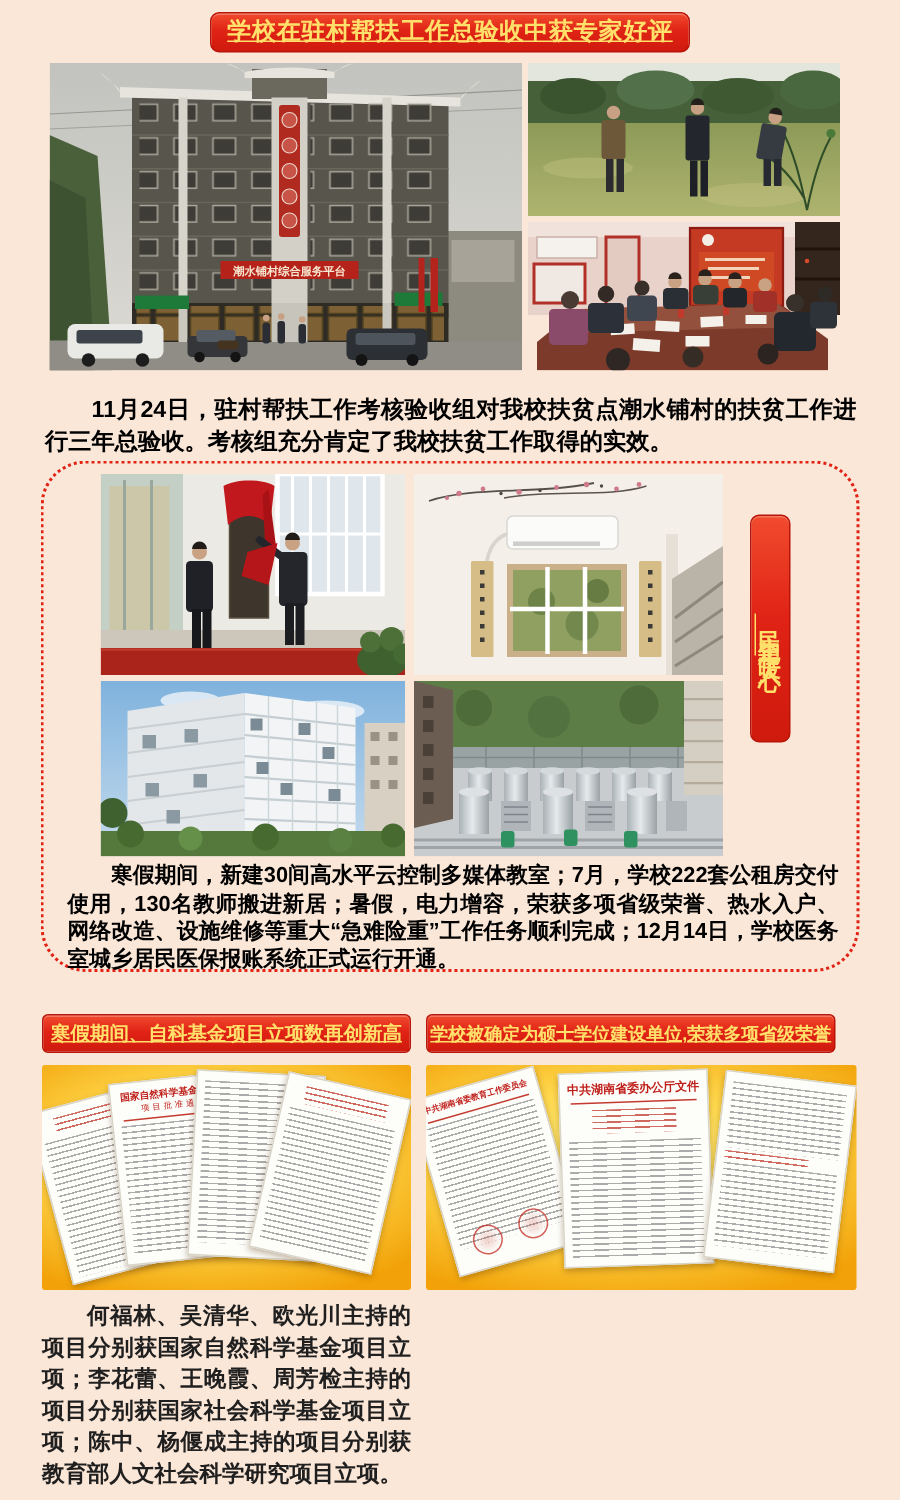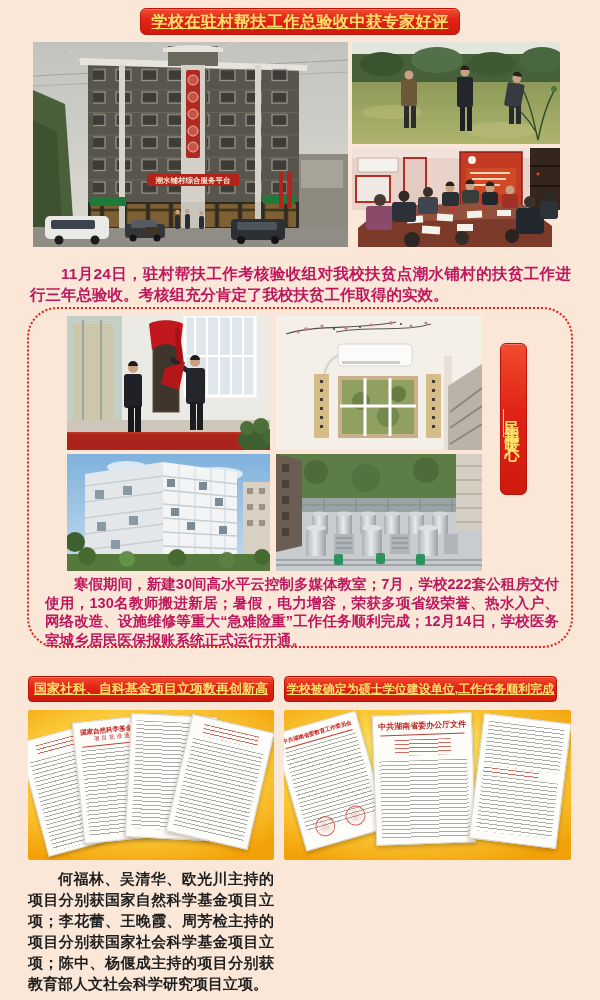--- a/index.html
+++ b/index.html
@@ -12,21 +12,21 @@
   .top-banner{position:absolute;left:140px;top:8px;width:320px;height:27px;line-height:25px;
     font-size:16px;border-radius:6px;letter-spacing:.5px;}
 
   .collage1{position:absolute;left:33px;top:42px;width:527px;height:205px;font-weight:bold;}
   .ph{position:absolute;overflow:hidden;}
   .ph svg{display:block;width:100%;height:100%;}
   .ph-building{left:0;top:0;width:315px;height:205px;}
   .ph-field{left:319px;top:0;width:208px;height:102px;}
   .ph-meeting{left:319px;top:106px;width:208px;height:99px;}
 
-  .para{position:absolute;margin:0;color:#be185d;font-weight:700;text-indent:2em;
+  .para{position:absolute;margin:0;color:#000000;font-weight:700;text-indent:2em;
     text-align:justify;}
   .para1{left:30px;top:263px;width:541px;font-size:15.5px;line-height:21px;}
 
   .dotted-section{position:absolute;left:27px;top:307px;width:546px;height:341px;
     border:2px dotted #e02315;border-radius:30px;box-sizing:border-box;}
   .p-unveil{left:38px;top:7px;width:203px;height:134px;}
   .p-ac{left:247px;top:7px;width:206px;height:134px;}
   .p-apart{left:38px;top:145px;width:203px;height:117px;}
   .p-tanks{left:247px;top:145px;width:206px;height:117px;}
   .v-banner{position:absolute;left:471px;top:34px;width:27px;height:152px;border-radius:6px;
@@ -36,21 +36,21 @@
 
   .col{position:absolute;top:676px;}
   .col-left{left:28px;width:246px;}
   .col-right{left:284px;width:287px;}
   .col-banner{position:relative;height:26px;line-height:24px;border-radius:4px;}
   .col-banner.fb{font-size:13px;}
   .col-banner.hb{font-size:12px;width:273px;}
   .goldbox{position:relative;margin-top:8px;height:150px;overflow:hidden;border-radius:2px;
     background:radial-gradient(ellipse 75% 65% at 45% 42%,#fff385 0%,#ffd94e 48%,#f2a208 100%);}
   .col-para{position:relative;margin:8px 0 0 0;font-size:15px;line-height:21px;color:#1f1f1f;
-    font-weight:700;text-indent:2em;text-align:justify;}
+    font-weight:700;text-indent:2em;text-align:justify;font-family:Liberation Mono, monospace;}
 
   .doc{position:absolute;background:#fdfdfa;border:0.5px solid #d8d4c8;
     box-shadow:0 2px 4px rgba(90,50,0,.35);box-sizing:border-box;padding:6px 5px;}
   .doc-red-title{color:#bf1f1a;font-weight:bold;text-align:center;line-height:1.25;}
   .doc-red-sub{color:#bf1f1a;text-align:center;letter-spacing:2px;}
   .doc-lines{background-image:repeating-linear-gradient(180deg,#ababab 0 1px,transparent 1px 4px);}
   .doc-lines.red{background-image:repeating-linear-gradient(180deg,#d06a60 0 1px,transparent 1px 4px);}
   .doc-divider{height:1px;background:#c33b30;margin:3px 2px;}
   .stamp{position:absolute;width:18px;height:18px;border:1.5px solid rgba(198,42,32,.75);
     border-radius:50%;background:radial-gradient(rgba(198,42,32,.22),rgba(198,42,32,0) 70%);}
@@ -507,21 +507,21 @@
             <rect x="140" y="100" width="9" height="11" rx="2"></rect>
           </g>
       </svg>
     </div>
 
     <div class="banner v-banner">民生工程暖人心</div>
     <p class="para para2">寒假期间，新建30间高水平云控制多媒体教室；7月，学校222套公租房交付使用，130名教师搬进新居；暑假，电力增容，荣获多项省级荣誉、热水入户、网络改造、设施维修等重大“急难险重”工作任务顺利完成；12月14日，学校医务室城乡居民医保报账系统正式运行开通。</p>
   </div>
 
   <div class="col col-left">
-    <div class="banner col-banner fb">国家社科、自科基金项目立项数再创新高</div>
+    <div class="banner col-banner fb">寒假期间、自科基金项目立项数再创新高</div>
     <div class="goldbox">
       <div class="doc" style="left:4px;top:20px;width:84px;height:118px;transform:rotate(-15deg);">
         <div class="doc-lines red" style="height:10px;margin:0 10px;"></div>
         <div class="doc-lines" style="height:92px;margin-top:5px;"></div>
       </div>
       <div class="doc" style="left:50px;top:8px;width:86px;height:122px;transform:rotate(-6deg);z-index:2;">
         <div class="doc-red-title" style="font-size:6.5px;">国家自然科学基金委员会</div>
         <div class="doc-red-sub" style="font-size:5.5px;">项目批准通知</div>
         <div class="doc-divider"></div>
         <div class="doc-lines" style="height:86px;"></div>
@@ -532,21 +532,21 @@
       </div>
       <div class="doc" style="left:150px;top:12px;width:84px;height:120px;transform:rotate(13deg);z-index:4;">
         <div class="doc-lines red" style="height:12px;margin:0 8px;"></div>
         <div class="doc-lines" style="height:90px;margin-top:4px;"></div>
       </div>
     </div>
     <p class="col-para">何福林、吴清华、欧光川主持的项目分别获国家自然科学基金项目立项；李花蕾、王晚霞、周芳检主持的项目分别获国家社会科学基金项目立项；陈中、杨偃成主持的项目分别获教育部人文社会科学研究项目立项。</p>
   </div>
 
   <div class="col col-right">
-    <div class="banner col-banner hb">学校被确定为硕士学位建设单位,工作任务顺利完成</div>
+    <div class="banner col-banner hb">学校被确定为硕士学位建设单位,荣获多项省级荣誉</div>
     <div class="goldbox">
       <div class="doc" style="left:4px;top:10px;width:86px;height:122px;transform:rotate(-16deg);">
         <div class="doc-red-title" style="font-size:5.5px;">中共湖南省委教育工作委员会</div>
         <div class="doc-divider"></div>
         <div class="doc-lines" style="height:84px;"></div>
         <div class="stamp" style="left:14px;bottom:8px;"></div>
         <div class="stamp" style="left:46px;bottom:10px;"></div>
       </div>
       <div class="doc" style="left:90px;top:4px;width:100px;height:130px;transform:rotate(-2deg);z-index:2;">
         <div class="doc-red-title" style="font-size:8px;">中共湖南省委办公厅文件</div>

